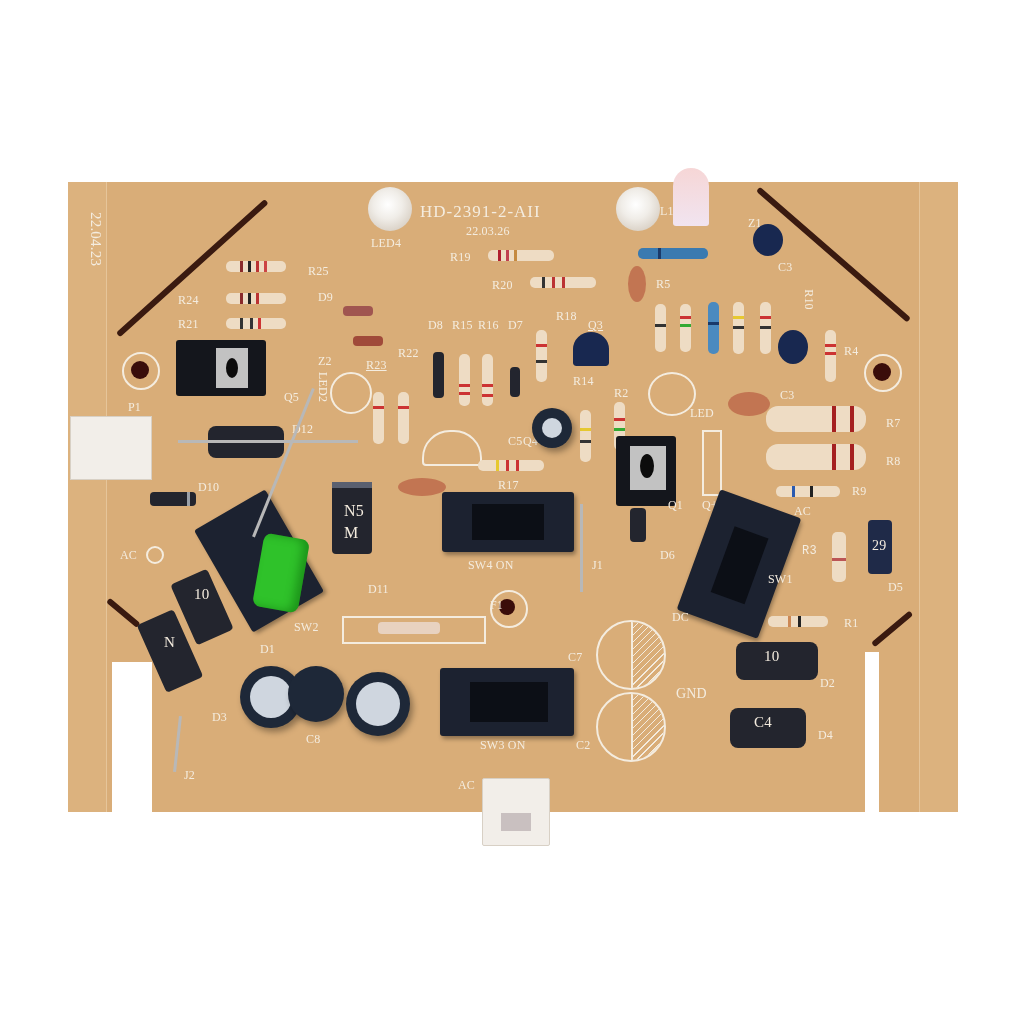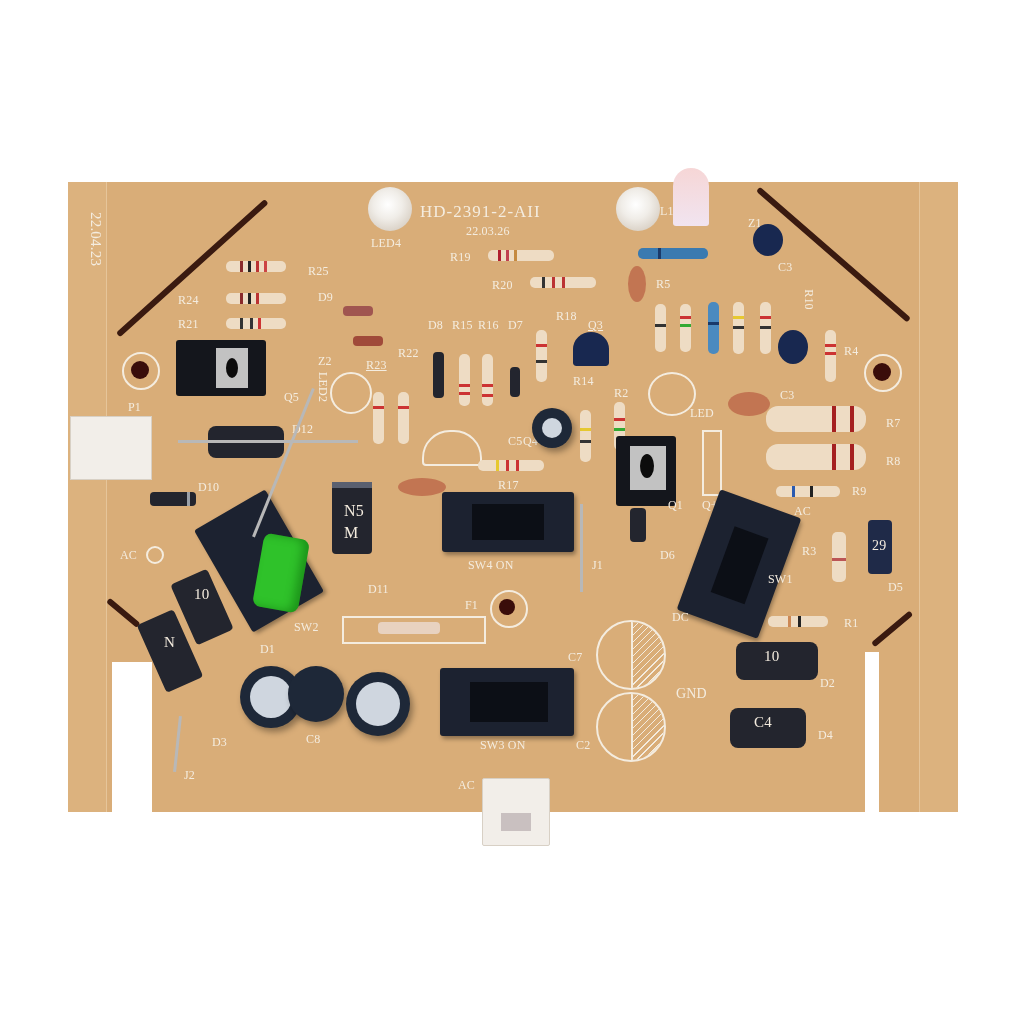--- a/index.html
+++ b/index.html
@@ -262,21 +262,21 @@
   <div class="silk" style="left:600px;top:316px;">Q1</div>
   <div class="diode" style="left:562px;top:326px;width:16px;height:34px;"></div>
   <div class="silk" style="left:592px;top:366px;">D6</div>
 
   <div class="switch" style="left:628px;top:318px;width:86px;height:128px;transform:rotate(20deg);">
       <div class="win" style="left:26px;top:30px;width:36px;height:70px;"></div>
     </div>
   <div class="silk" style="left:700px;top:390px;">SW1</div>
   <div class="silk" style="left:604px;top:428px;">DC</div>
 
-  <div class="silk" style="left:734px;top:362px;">R3</div>
+  <div class="silk" style="left:734px;top:362px;font-family:Liberation Mono, monospace;">R3</div>
   <div class="res v" style="left:764px;top:350px;height:50px;width:14px;">
       <span class="band" style="left:0;right:0;width:auto;height:3px;top:26px;background:#b55"></span>
     </div>
   <div class="diode" style="left:800px;top:338px;width:24px;height:54px;background:#1f2a48;"></div>
   <div class="silk" style="left:804px;top:356px;font-size:14px;">29</div>
   <div class="silk" style="left:820px;top:398px;">D5</div>
   <div class="res" style="left:700px;top:434px;width:60px;">
       <span class="band" style="left:20px;background:#c85"></span>
       <span class="band" style="left:30px;background:#222"></span>
     </div>
@@ -297,36 +297,36 @@
   <div class="silk" style="left:500px;top:468px;">C7</div>
   <div class="halfcirc" style="left:528px;top:510px;width:66px;height:66px;">
       <div class="hatch"></div>
       <div class="mid"></div>
     </div>
   <div class="silk" style="left:508px;top:556px;">C2</div>
 
   <div class="ring" style="left:422px;top:408px;width:34px;height:34px;"></div>
   <div class="hole" style="left:431px;top:417px;width:16px;height:16px;"></div>
 
-  <div class="silk" style="left:397px;top:416px;text-align:center;">F1</div>
+  <div class="silk" style="left:422px;top:416px;text-align:center;">F1</div>
   <div style="position:absolute;left:274px;top:434px;width:140px;height:24px;border:2px solid #f4ecdf;"></div>
   <div style="position:absolute;left:310px;top:440px;width:62px;height:12px;border-radius:4px;background:#e8d2c0;"></div>
 
   <div class="switch" style="left:372px;top:486px;width:134px;height:68px;">
       <div class="win" style="left:30px;top:14px;width:78px;height:40px;"></div>
     </div>
   <div class="silk" style="left:412px;top:556px;">SW3  ON</div>
   <div class="silk" style="left:390px;top:596px;">AC</div>
 
   <div class="diode" style="left:114px;top:392px;width:40px;height:66px;transform:rotate(-24deg);"></div>
   <div class="silk" style="left:126px;top:404px;font-size:15px;">10</div>
   <div class="silk" style="left:192px;top:460px;">D1</div>
   <div class="diode" style="left:82px;top:432px;width:40px;height:74px;transform:rotate(-24deg);"></div>
   <div class="silk" style="left:96px;top:452px;font-size:15px;">N</div>
-  <div class="silk" style="left:144px;top:528px;margin-top:25px;">D3</div>
+  <div class="silk" style="left:144px;top:528px;">D3</div>
   <div class="lead" style="left:108px;top:534px;width:3px;height:56px;transform:rotate(6deg);"></div>
   <div class="silk" style="left:116px;top:586px;text-align:center;">J2</div>
 
   <div class="cap" style="left:172px;top:484px;width:62px;height:62px;">
       <div class="top" style="left:10px;top:10px;width:42px;height:42px;"></div>
     </div>
   <div style="position:absolute;left:190px;top:484px;width:84px;height:62px;background:#1e2838;border-radius:30px;z-index:-0;opacity:0.0;"></div>
   <div class="cap" style="left:220px;top:484px;width:56px;height:56px;"></div>
   <div class="silk" style="left:238px;top:550px;">C8</div>
   <div class="cap" style="left:278px;top:490px;width:64px;height:64px;">

